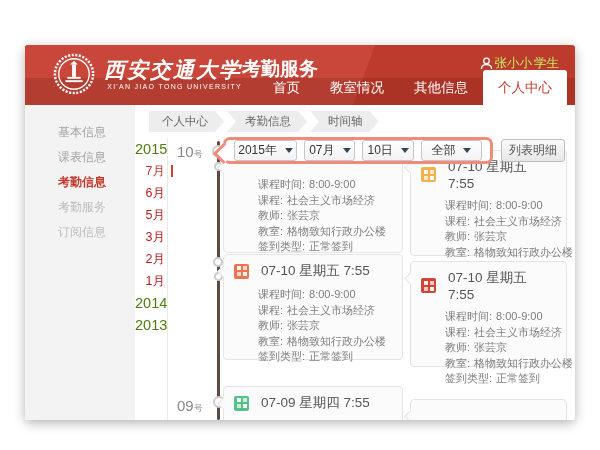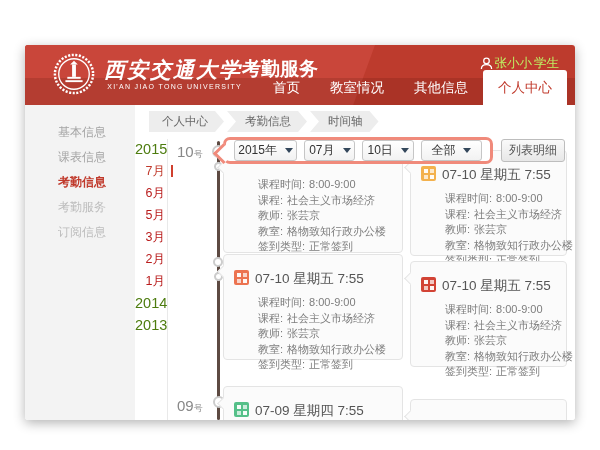--- a/index.html
+++ b/index.html
@@ -64,21 +64,21 @@
   .caret { width:0; height:0; border-left:4px solid transparent; border-right:4px solid transparent;
     border-top:5px solid #33475b; }
   .list-btn { position:absolute; left:366px; top:34px; width:64px; height:23px; z-index:6;
     background:linear-gradient(#fafafa,#e7e7e7); border:1px solid #bdbdbd; border-radius:3px;
     font-size:12px; color:#555; text-align:center; line-height:21px; cursor:pointer; }
 
   
   .card { position:absolute; background:#fbfbfb; border:1px solid #e4e4e4; border-radius:4px; }
   .card::before { content:""; position:absolute; left:-5px; top:12px; width:8px; height:8px;
     background:#fbfbfb; border-left:1px solid #e4e4e4; border-bottom:1px solid #e4e4e4; transform:rotate(45deg); }
-  .card-head { display:flex; gap:6px; padding:7px 10px 3px; font-size:13.5px; color:#555;margin-top:8px; }
+  .card-head { display:flex; align-items:center; gap:12px; padding:7px 10px 3px; font-size:13.5px; color:#555; }
   .cicon { width:15px; height:15px; border-radius:2px; position:relative; flex:none; background:#ccc; }
   .cicon::before { content:""; position:absolute; left:2.5px; top:2.5px; width:4px; height:4px;
     background:rgba(255,255,255,.95); box-shadow:6px 0 0 rgba(255,255,255,.7); }
   .cicon::after { content:""; position:absolute; left:2.5px; top:8.5px; width:4px; height:4px;
     background:rgba(255,255,255,.7); box-shadow:6px 0 0 rgba(255,255,255,.95); }
   .card-body { padding:4px 10px 6px 34px; }
   .card-body.solo { padding-top:26px; }
   .frow { font-size:11px; color:#7d7d7d; line-height:15.5px; white-space:nowrap; }
   .frow .fl { margin-right:4px; }
   #card-r1l{left:88px; top:45px; width:180px; height:103px;}

